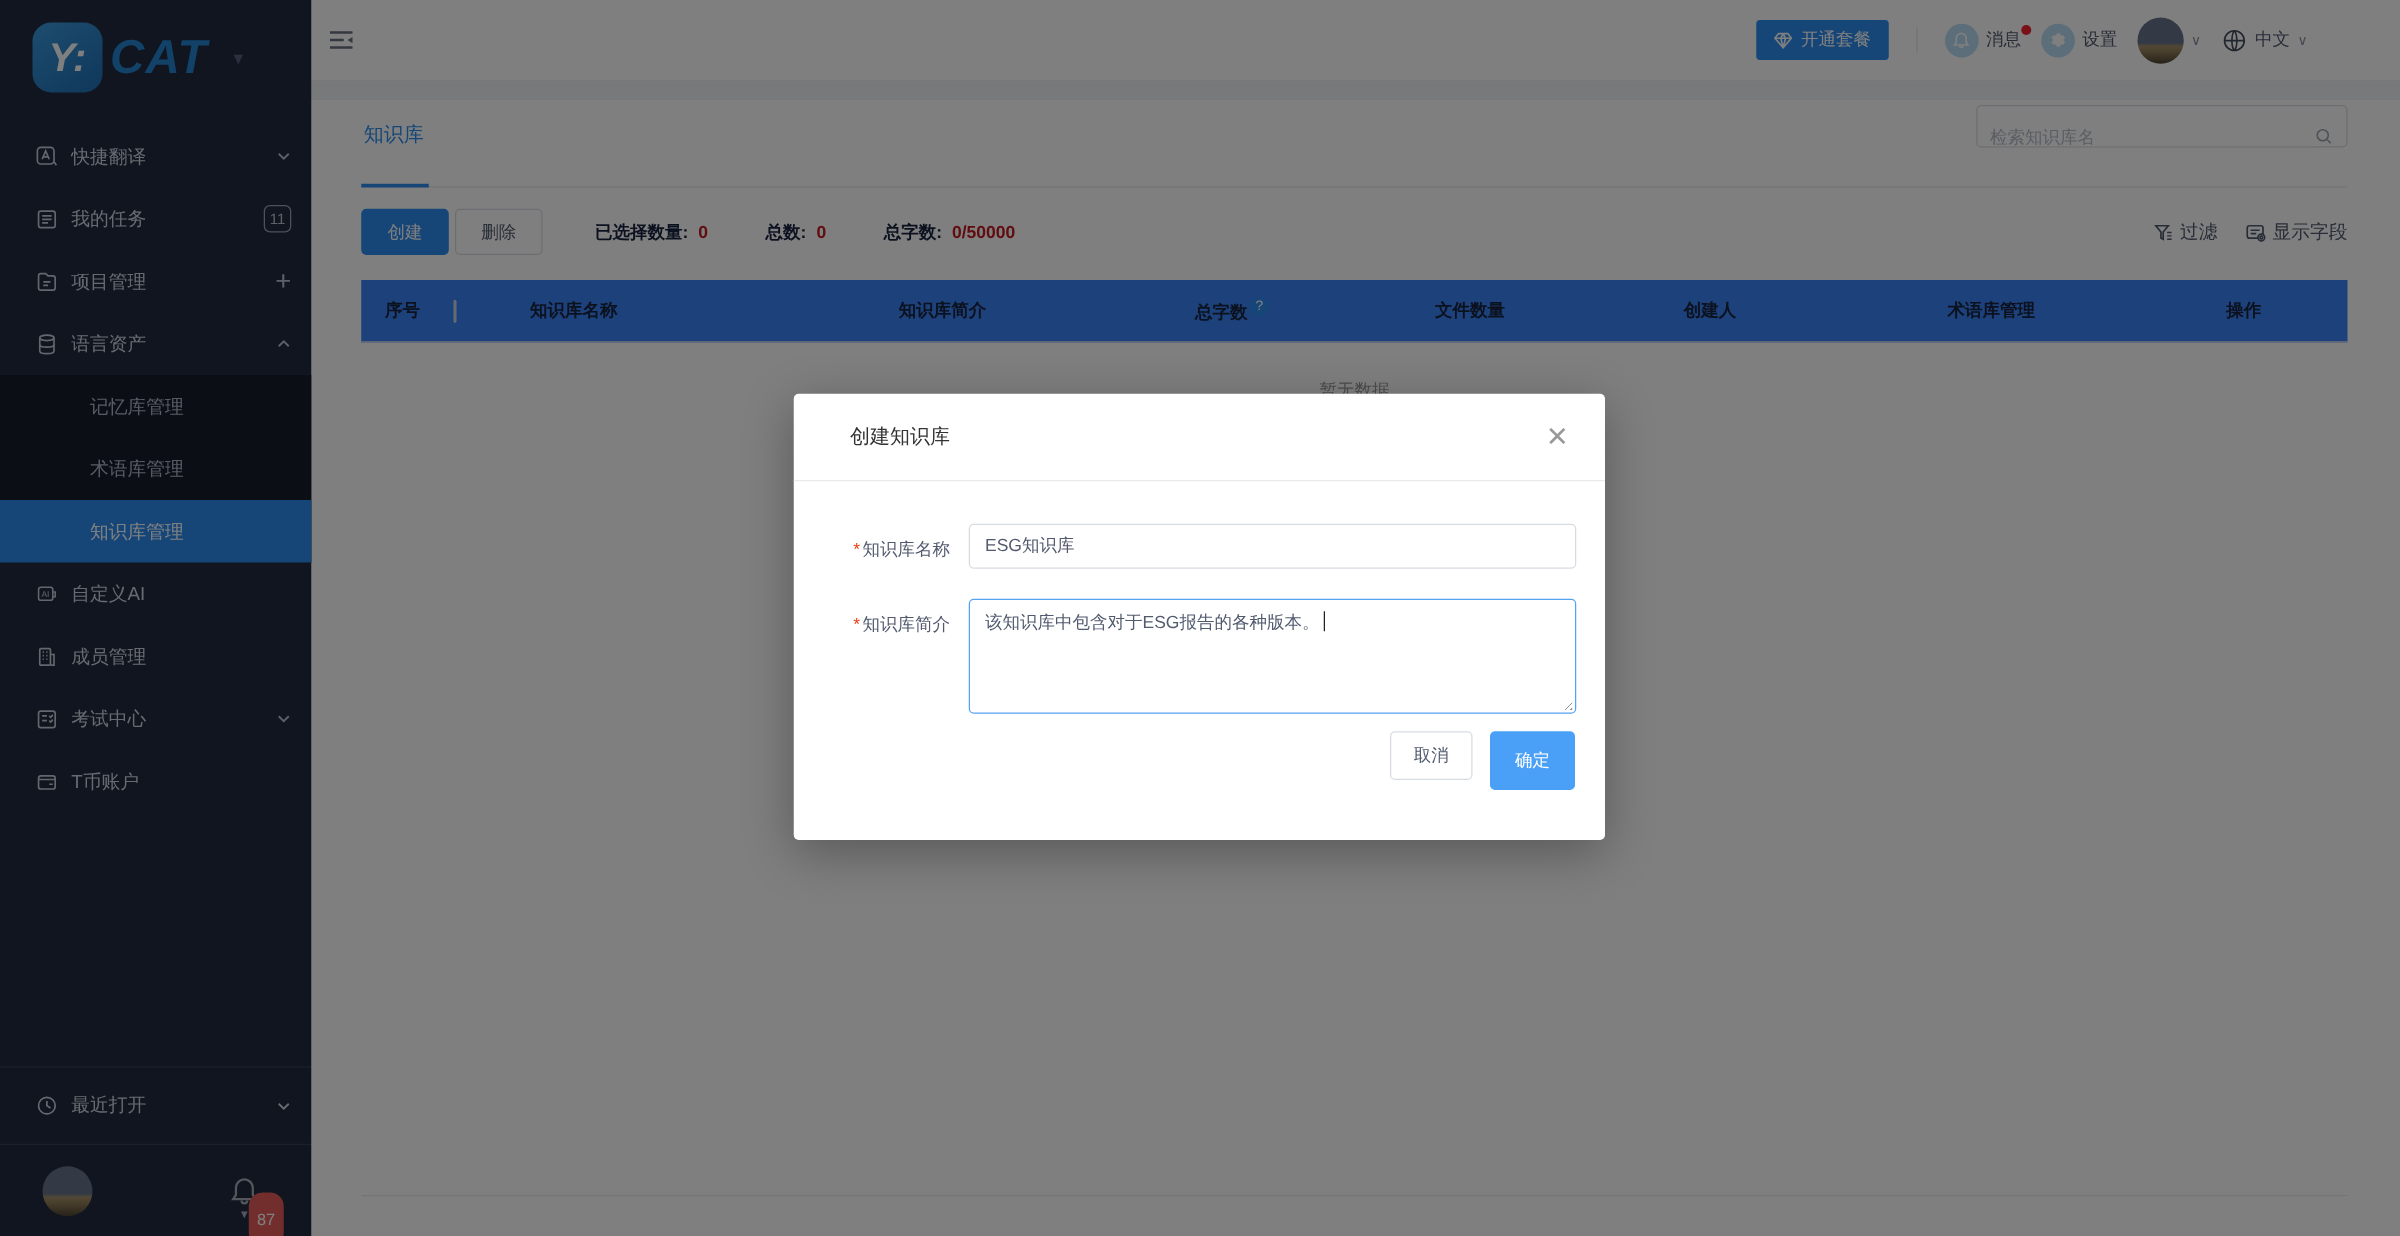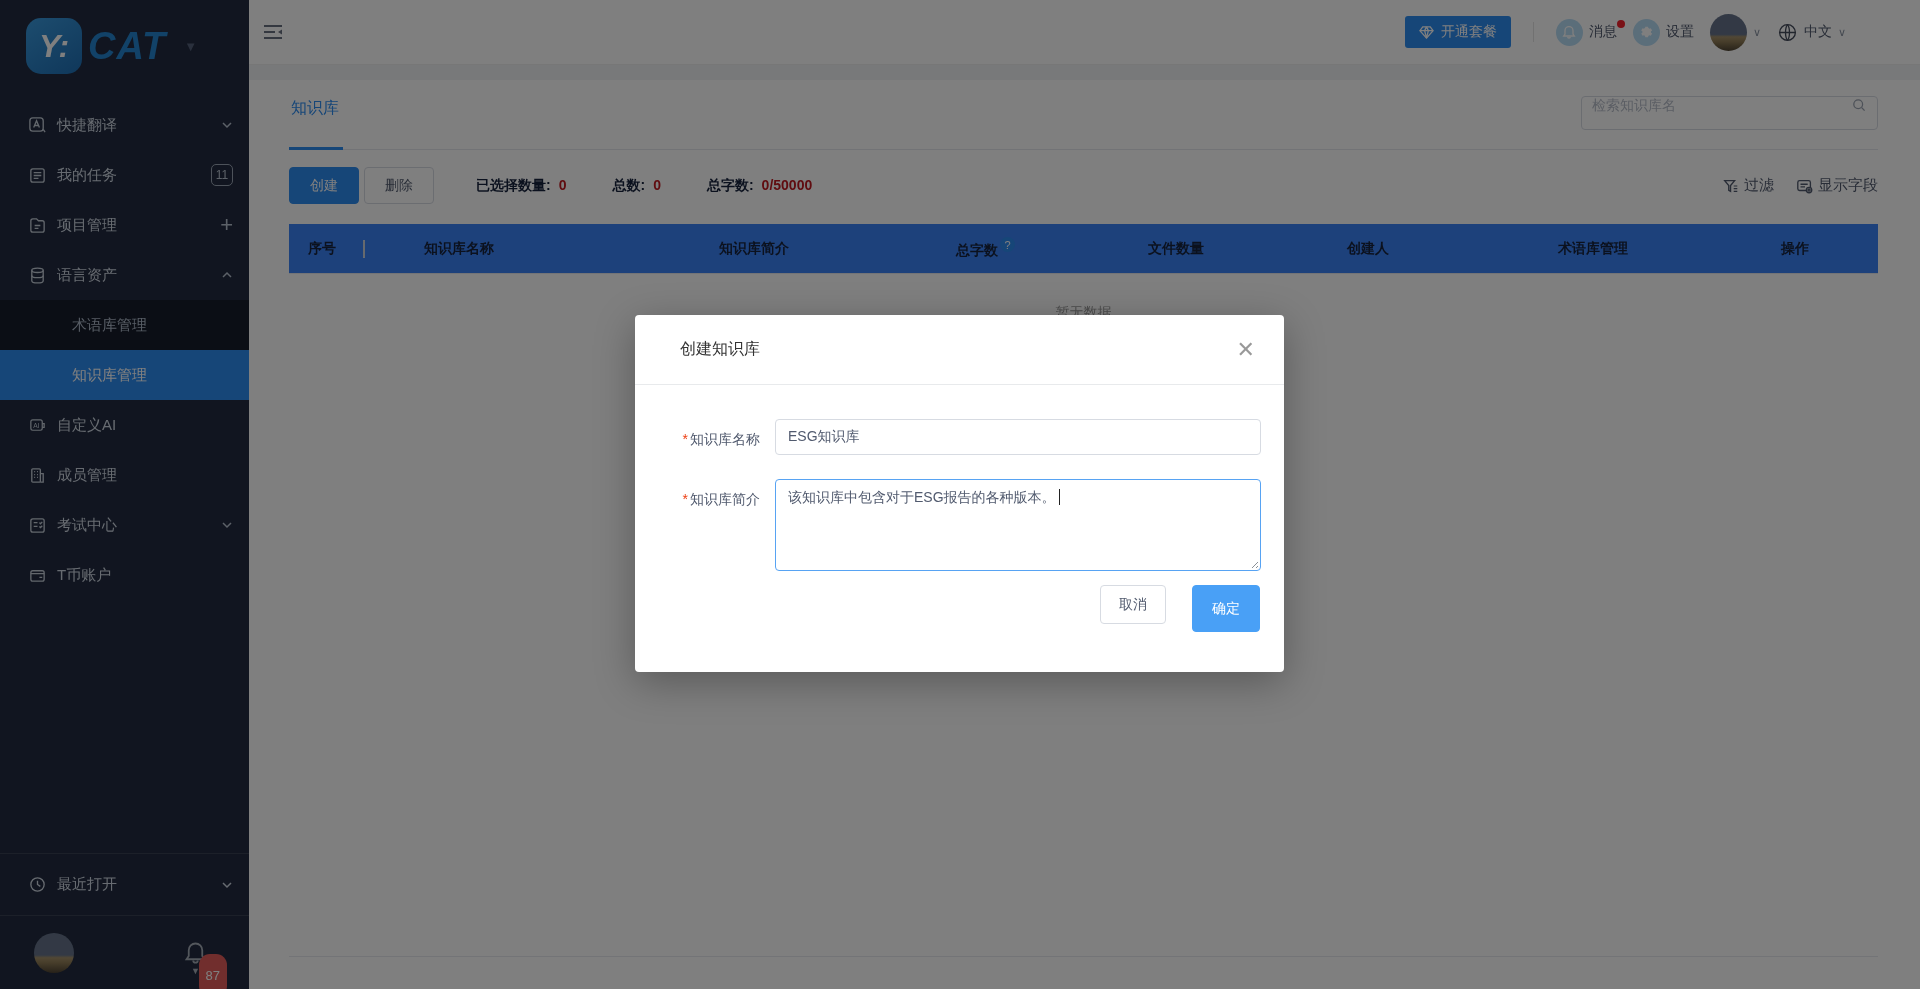--- a/index.html
+++ b/index.html
@@ -62,22 +62,22 @@
     background:linear-gradient(180deg,#66738a 0%,#66738a 55%,#a4906a 62%,#8d7a55 75%,#4e4333 100%); }
   .caret { color:#8a93a2; font-size:11px; }
   .globe { width:21px; height:21px; color:#454c5c; }
 
   .band { height:15px; background:#f0f2f5; }
   .panel { background:#fff; height:909px; padding:0 42px 0 40px; position:relative; }
   .tabs-row { display:flex; justify-content:space-between; align-items:flex-start;
     border-bottom:1px solid #e4e7ec; height:70px; }
   .tab { margin-top:18px; color:#2d8cf0; font-size:16px; padding:0 4px 16px 2px;
     border-bottom:3px solid #2d8cf0; height:52px; cursor:pointer; }
-  .search-box { margin-top:16px; width:297px; height:34px; border:1px solid #d7dbe2; border-radius:4px;
-    display:flex; align-items:flex-start; padding:0 10px; }
+  .search-box { margin-top:4px; width:297px; height:34px; border:1px solid #d7dbe2; border-radius:4px;
+    display:flex; align-items:flex-end; padding:0 10px; }
   .search-box input { border:none; outline:none; flex:1; font-size:14px; color:#515a6e;
     font-family:inherit; }
   .search-box input::placeholder { color:#b6bcc8; }
   .search-box svg { width:16px; height:16px; color:#9aa2b0; }
 
   .toolbar-row { margin-top:17px; display:flex; align-items:center; }
   .btn { height:37px; border-radius:4px; font-size:14px; padding:0 20px; cursor:pointer;
     font-family:inherit; }
   .btn-primary { background:#2d8cf0; border:1px solid #2d8cf0; color:#fff; }
   .btn-plain { background:#fff; border:1px solid #d7dbe2; color:#515a6e; margin-left:5px; }
@@ -121,21 +121,21 @@
   .req { color:#ed4014; margin-right:2px; }
   .form-control { margin-left:15px; width:486px; }
   .text-input { width:486px; height:36px; border:1px solid #d7dbe2; border-radius:4px; padding:0 12px;
     font-size:14px; color:#515a6e; font-family:inherit; outline:none; background:#fff; }
   .textarea-box { width:486px; height:92px; border:1px solid #57a3f3; border-radius:4px;
     padding:9px 12px; font-size:14px; color:#515a6e; position:relative; cursor:text; }
   .text-caret { display:inline-block; width:1px; height:16px; background:#222; vertical-align:-3px; margin-left:3px; }
   .resize-grip { position:absolute; right:2px; bottom:2px; width:9px; height:9px;
     background:repeating-linear-gradient(135deg,transparent 0 2px,#8a9097 2px 3px);
     clip-path:polygon(100% 0,100% 100%,0 100%); cursor:ns-resize; }
-  .modal-footer { position:absolute; right:24px; bottom:40px; display:flex; gap:26px;font-family:Liberation Serif, serif; }
+  .modal-footer { position:absolute; right:24px; bottom:40px; display:flex; gap:14px;font-family:Liberation Serif, serif; }
   .btn-cancel { width:66px; height:39px; background:#fff; border:1px solid #d7dbe2; border-radius:4px;
     color:#515a6e; font-size:14px; cursor:pointer; font-family:inherit; }
   .btn-confirm { width:68px; height:47px; background:#49a0f6; border:1px solid #49a0f6; border-radius:4px;
     color:#fff; font-size:14px; cursor:pointer; font-family:inherit; }
   svg { display:block; }
 </style>
 </head>
 <body>
 
 <div class="app">
@@ -185,20 +185,23 @@
             <path d="M4 10c0 1.3 2.7 2.3 6 2.3s6-1 6-2.3"></path>
           </svg>
         <span>语言资产</span>
         <span class="adorn">
             <svg width="12" height="12" viewBox="0 0 12 12" fill="none" stroke="currentColor" stroke-width="1.5">
               <path d="M2 8l4-4 4 4"></path>
             </svg>
           </span>
       </div>
       <div class="submenu">
+        <div class="sub-item">
+          <span>记忆库管理</span>
+        </div>
         <div class="sub-item">
           <span>术语库管理</span>
         </div>
         <div class="sub-item active">
           <span>知识库管理</span>
         </div>
       </div>
       <div class="nav-item">
         <svg class="ic" viewBox="0 0 20 20" fill="none" stroke="currentColor" stroke-width="1.3">
             <rect x="3" y="4" width="12" height="11" rx="2"></rect>

